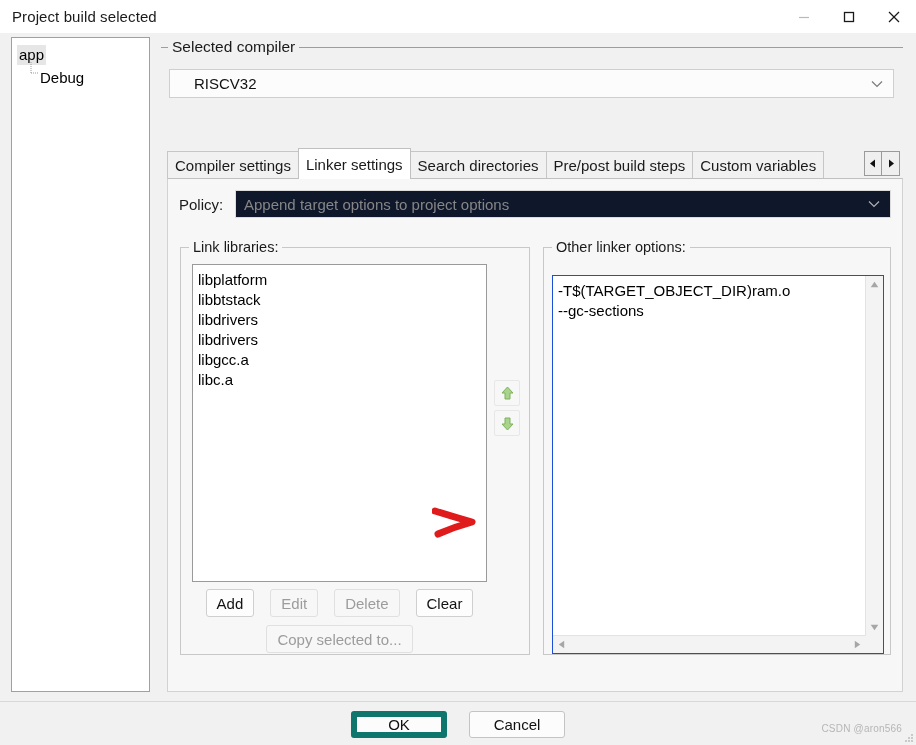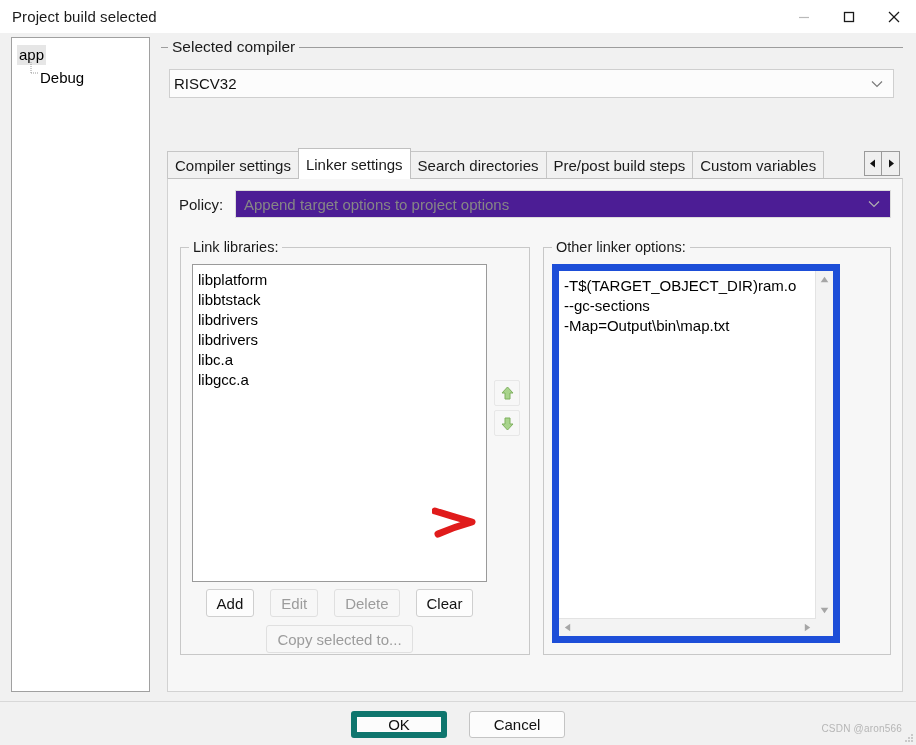--- a/index.html
+++ b/index.html
@@ -120,21 +120,21 @@
     position: absolute;
     left: 8px; top: 21px;
     width: 725px; height: 29px;
     background: #fcfcfc;
     border: 1px solid #cfcfcf;
     box-sizing: border-box;
     display: flex;
     align-items: center;
   }
   .combo .combo-val {
-    margin-left: 4px;
+    margin-left: 24px;
     font-size: 15px;
     color: #111;
   }
   .combo .chev {
     position: absolute;
     right: 10px; top: 50%;
     transform: translateY(-50%);
   }
 
   
@@ -202,21 +202,21 @@
   .policy-label {
     position: absolute;
     left: 11px; top: 17px;
     font-size: 15px;
     color: #1a1a1a;
   }
   .policy-combo {
     position: absolute;
     left: 67px; top: 11px;
     width: 656px; height: 28px;
-    background: #4c1d95;
+    background: #0f172a;
     border: 1px solid #dcdcdc;
     box-sizing: border-box;
     display: flex; align-items: center;
   }
   .policy-combo .combo-val {
     margin-left: 8px;
     font-size: 15px;
     color: #868686;
   }
   .policy-combo .chev { position: absolute; right: 10px; top: 50%; transform: translateY(-50%); }
@@ -294,24 +294,24 @@
 
   
   #gb-other {
     left: 375px; top: 68px; width: 348px; height: 408px;
     background: #f7f7f7;
   }
   #gb-other > .gb-label { background: #f7f7f7; }
 
   #other-text {
     position: absolute;
-    left: 8px; top: 16px;
-    width: 288px; height: 379px;
+    left: 8px; top: 27px;
+    width: 332px; height: 379px;
     background: #ffffff;
-    border: 7px solid #1d4ed8;
+    border: 1px solid #1d4ed8;
     box-sizing: border-box;
     overflow: hidden;
   }
   #other-text .txtarea {
     position: absolute;
     left: 5px; top: 5px;
     width: 300px;
   }
   #other-text .tline {
     font-size: 15px;
@@ -487,22 +487,22 @@
       </div>
 
       <div class="groupbox" id="gb-links">
         <div class="gb-label">Link libraries:</div>
 
         <div class="listbox" id="lib-list">
           <div class="item">libplatform</div>
           <div class="item">libbtstack</div>
           <div class="item">libdrivers</div>
           <div class="item">libdrivers</div>
+          <div class="item">libgcc.a</div>
           <div class="item">libc.a</div>
-          <div class="item">libgcc.a</div>
         </div>
 
         <div class="movebtns">
           <div class="movebtn">
             <svg width="17" height="17" viewBox="0 0 17 17">
               <polygon points="8.5,2 14,8 11,8 11,14 6,14 6,8 3,8" fill="#a8d48c" stroke="#7fb05f" stroke-width="1"></polygon>
             </svg>
           </div>
           <div class="movebtn">
             <svg width="17" height="17" viewBox="0 0 17 17">
@@ -523,21 +523,20 @@
         </div>
       </div>
 
       <div class="groupbox" id="gb-other">
         <div class="gb-label">Other linker options:</div>
 
         <div id="other-text">
           <div class="txtarea">
             <div class="tline">-T$(TARGET_OBJECT_DIR)ram.o</div>
             <div class="tline">--gc-sections</div>
-            <div class="tline">-Map=Output\bin\map.txt</div>
           </div>
 
           <div class="vscroll">
             <div class="sb-arrow" style="top:0;left:0;">
               <svg width="9" height="7" viewBox="0 0 9 7">
                   <polygon points="4.5,0.8 8.3,6.2 0.7,6.2" fill="#a6a6a6"></polygon>
                 </svg>
             </div>
             <div class="sb-arrow" style="bottom:0;left:0;">
               <svg width="9" height="7" viewBox="0 0 9 7">

